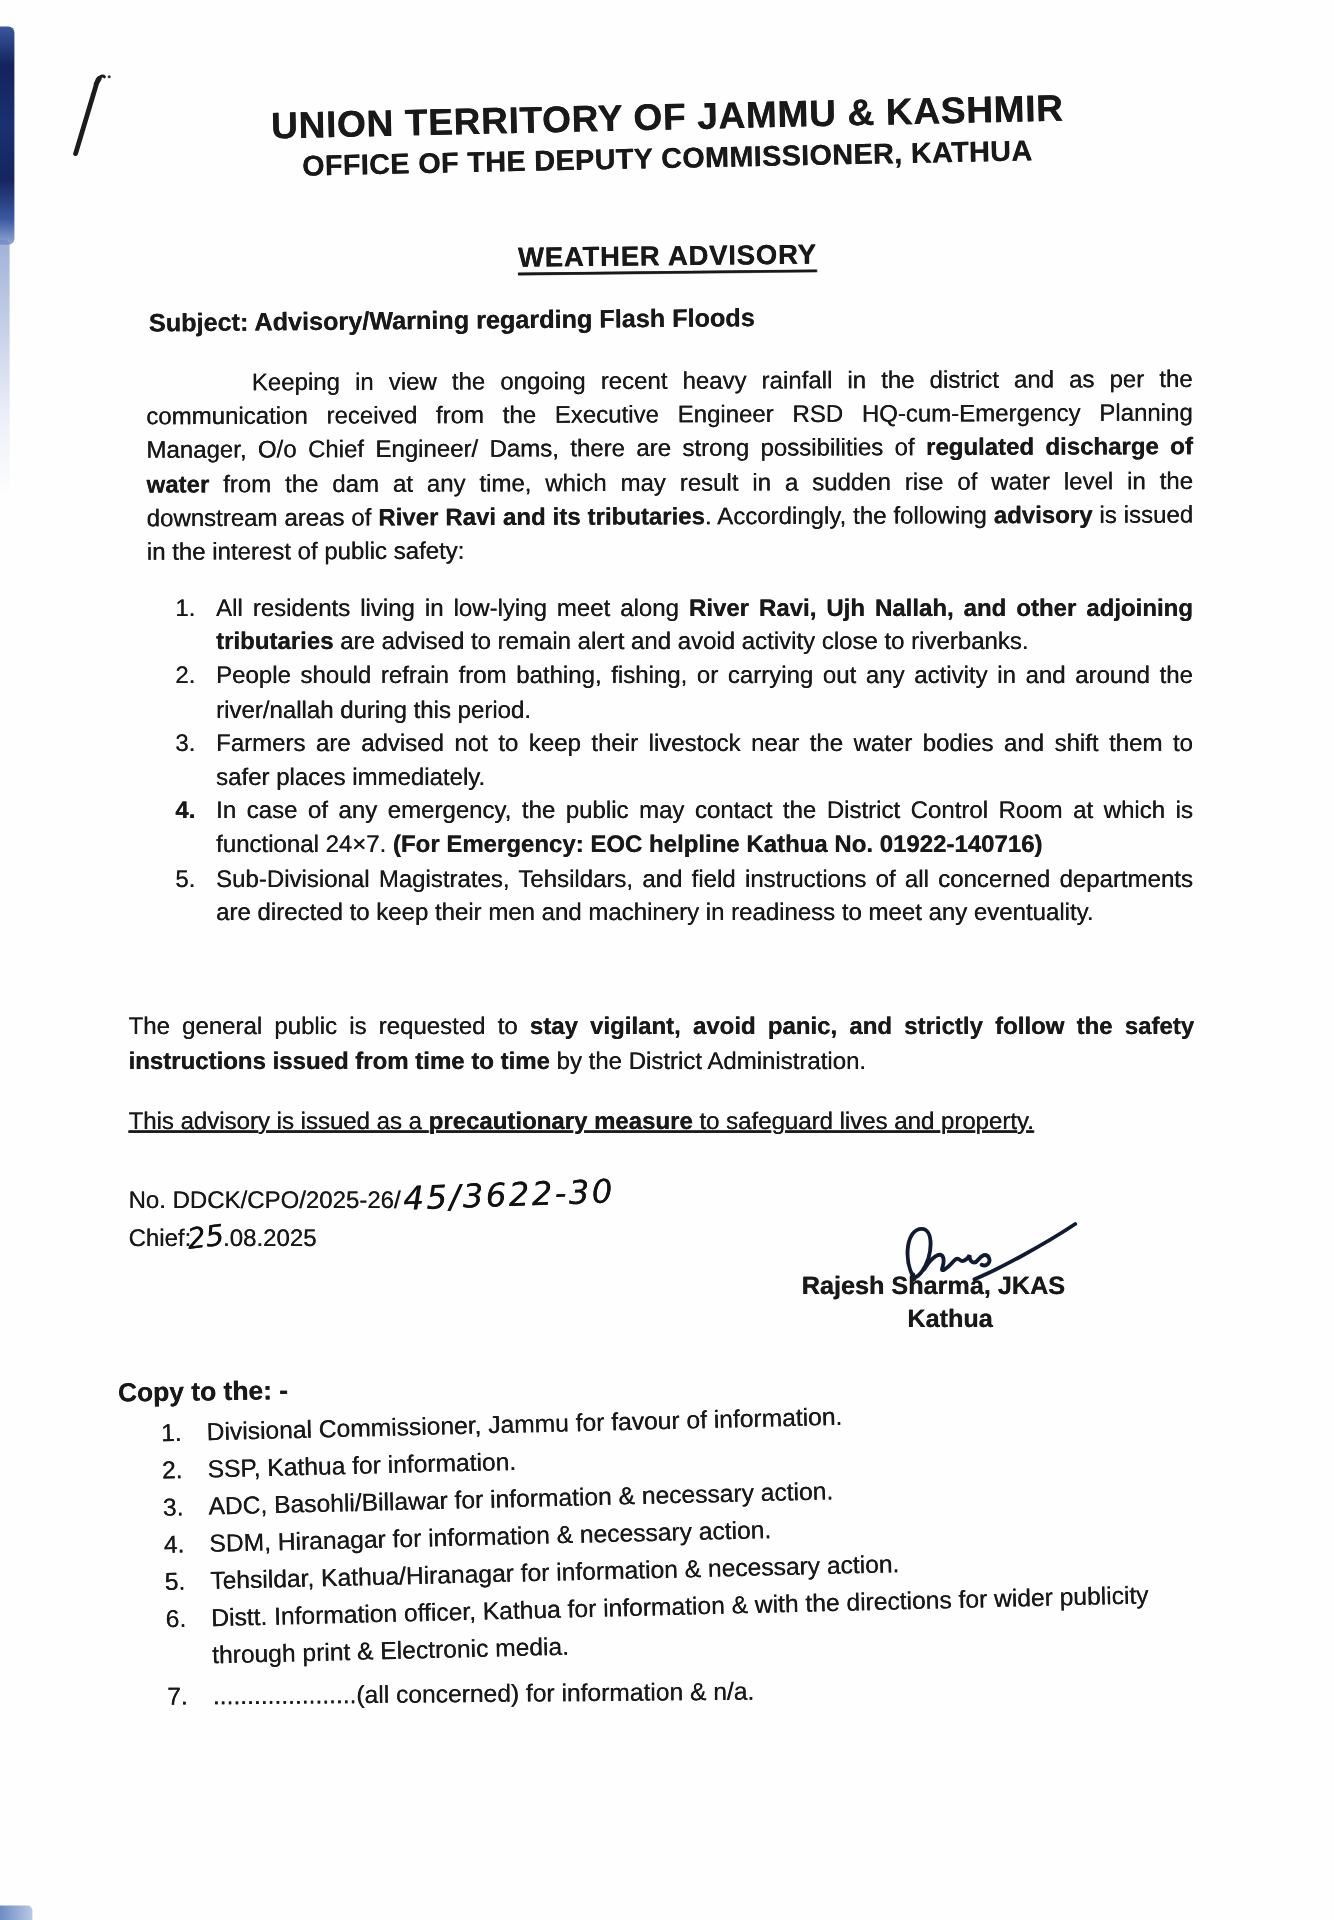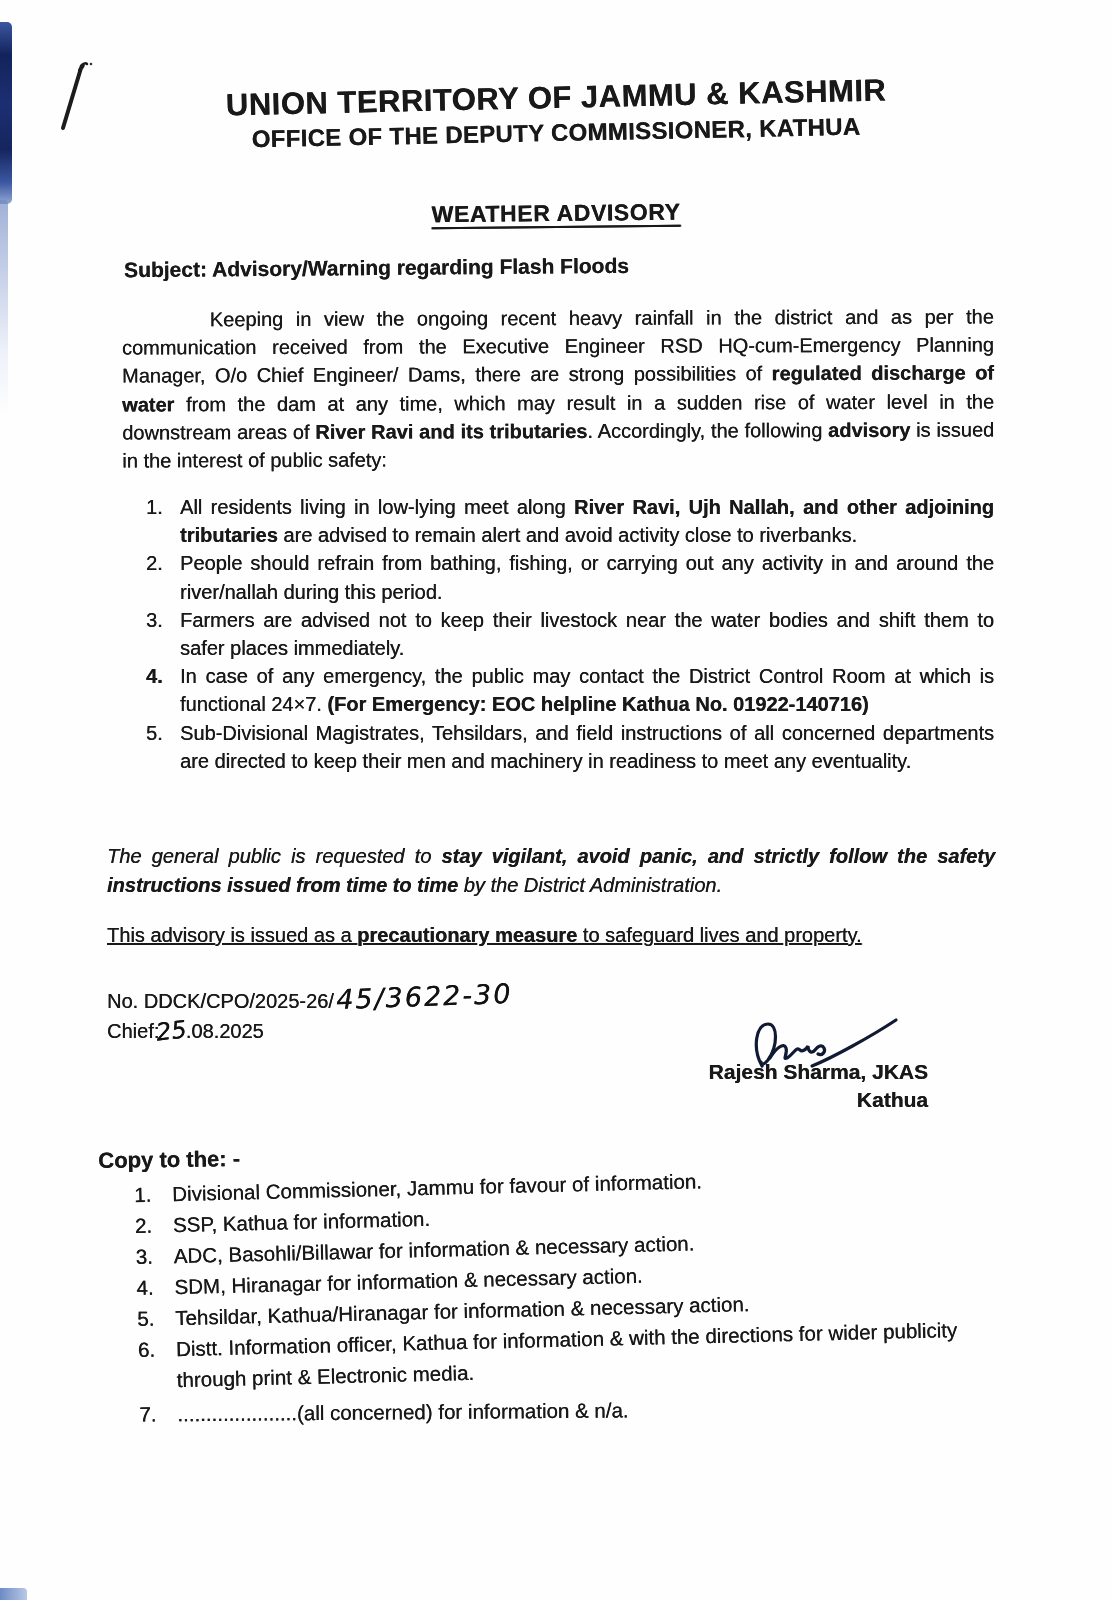--- a/index.html
+++ b/index.html
@@ -50,30 +50,30 @@
   }
 
   .adv-list{position:absolute;top:493px;left:146px;width:848px;font-size:20px;line-height:28.2px;}
   .adv-item{display:flex;}
   .adv-num{flex:none;width:34px;}
   .adv-text{flex:1;text-align:justify;}
 
   .closing1,.closing2{
     position:absolute;left:107px;width:888px;font-size:20px;line-height:29px;text-align:justify;
   }
-  .closing1{top:842px;font-style:italic;}
+  .closing1{top:842px;}
   .closing2{top:921px;text-decoration:underline;}
 
   .ref{position:absolute;top:984px;left:107px;font-size:20px;line-height:29px;}
   .hw{font-family:"DejaVu Sans",sans-serif;font-style:italic;color:#121212;display:inline-block;}
   .hw-no{font-size:27px;letter-spacing:2px;transform:rotate(-2deg);position:relative;top:-2px;margin-left:2px;}
   .hw-date{font-size:24px;transform:rotate(-7deg);position:relative;top:1px;margin:0 -1px 0 -3px;}
 
-  .sig-block{position:absolute;top:1058px;left:668px;width:260px;font-size:21px;font-weight:bold;line-height:28px;text-align:right;}
-  .sig-place{margin-left:40px;}
+  .sig-block{position:absolute;top:1058px;left:668px;width:260px;font-size:21px;font-weight:bold;line-height:28px;}
+  .sig-place{margin-left:88px;}
 
   .copy{position:absolute;top:1148px;left:98px;width:920px;transform:rotate(-1.4deg);transform-origin:0 0;}
   .copy-heading{font-size:22px;font-weight:bold;margin-bottom:6px;transform:rotate(.6deg);transform-origin:0 0;}
   .copy-item{display:flex;padding-left:35px;font-size:20.5px;line-height:31px;}
   .copy-num{flex:none;width:38px;}
   .copy-text{flex:1;}
   .copy div.copy-item:nth-of-type(7){transform:rotate(.9deg);transform-origin:0 0;margin-top:2px;}
 </style>
 </head>
 <body>

